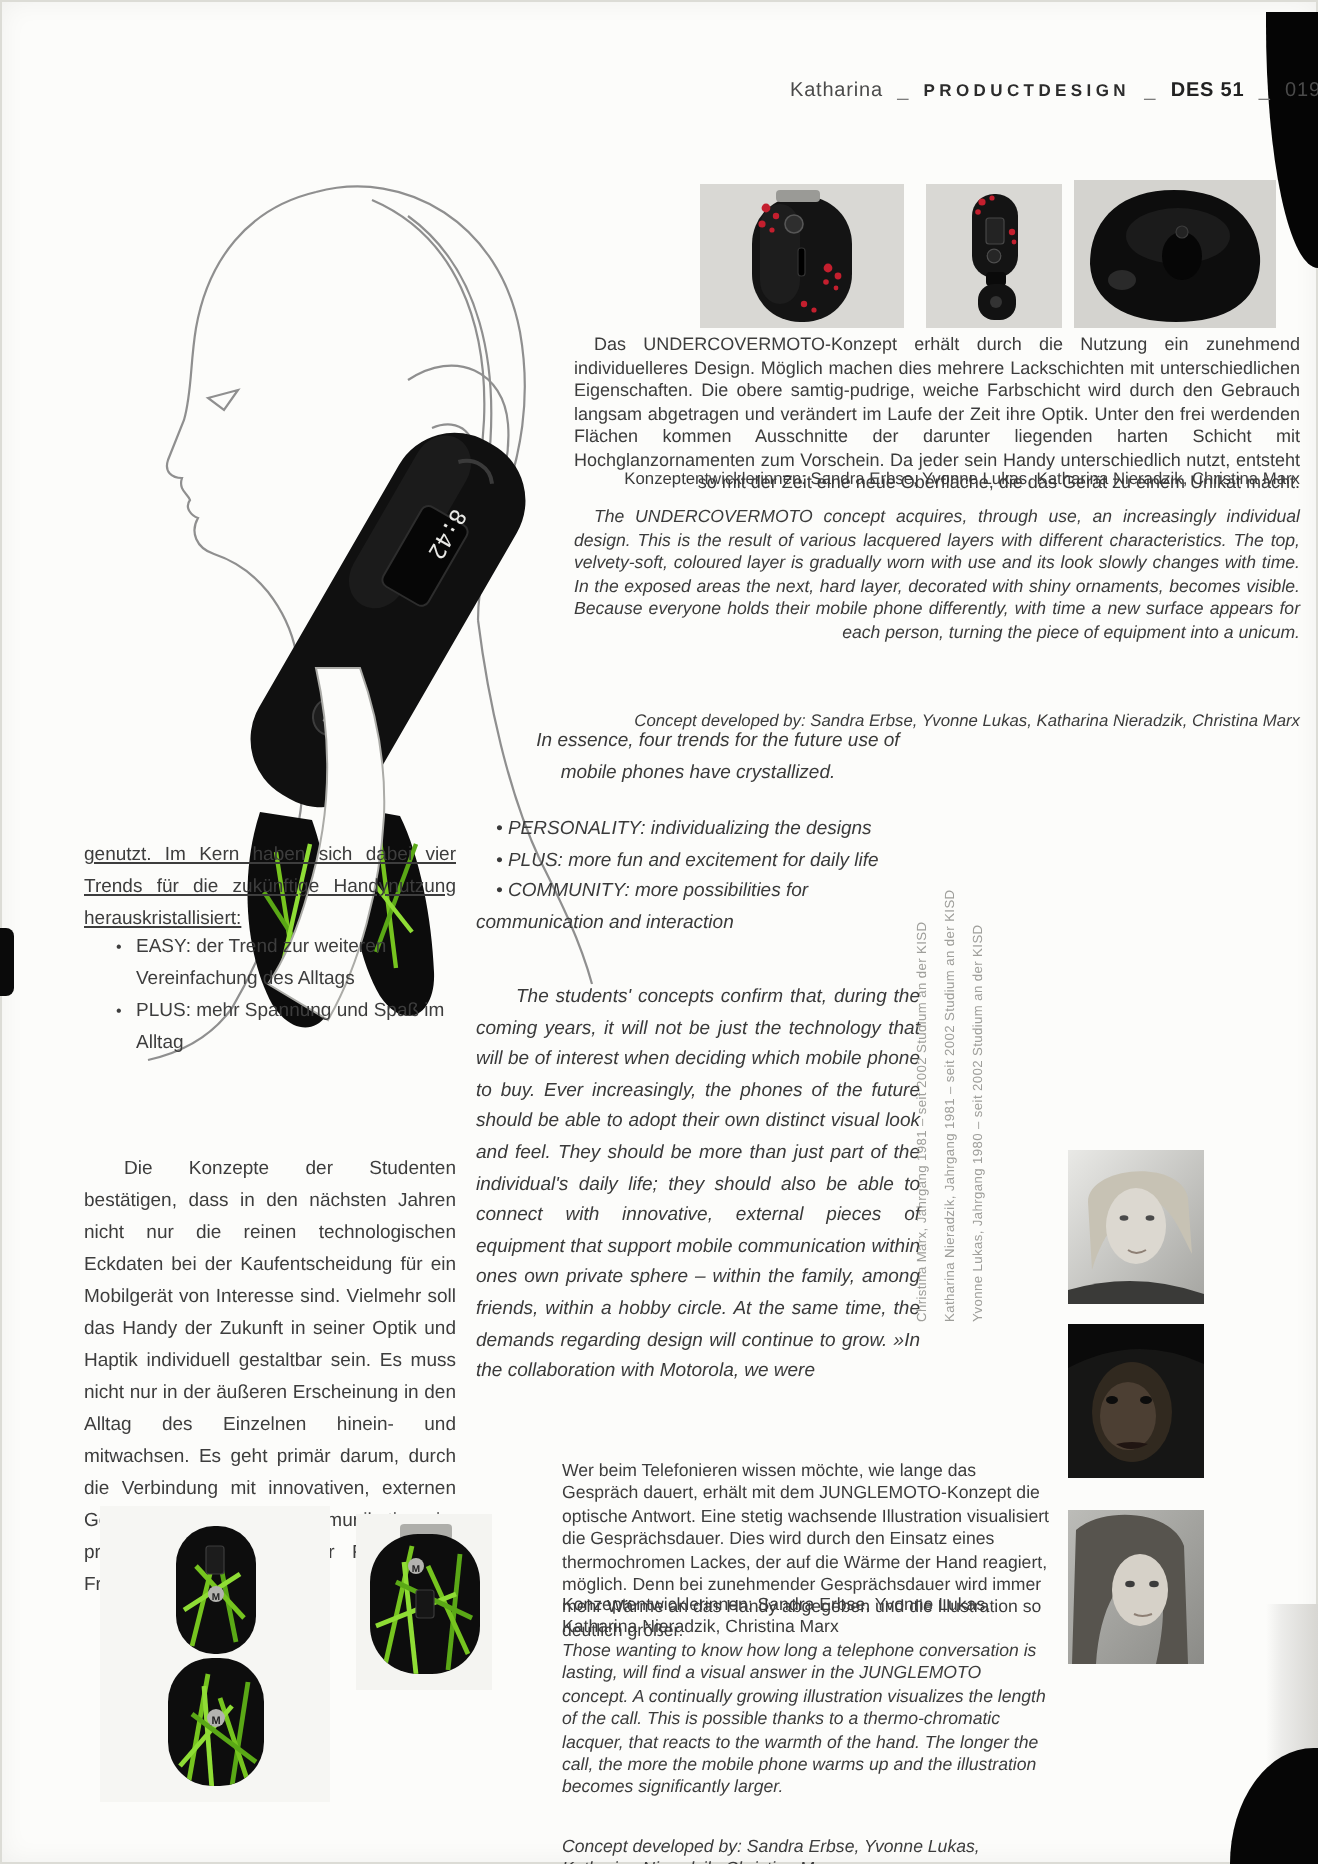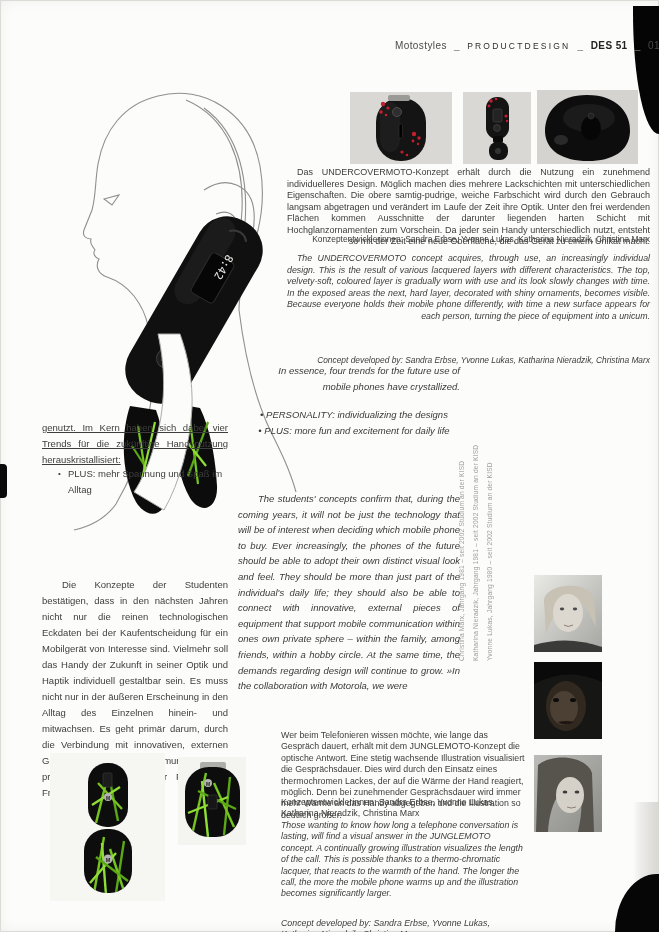--- a/index.html
+++ b/index.html
@@ -12,63 +12,63 @@
   .abs{position:absolute;}
   
   .curl-tr{top:6px;right:0;width:26px;height:128px;background:#050505;border-bottom-left-radius:100% 95%;}
   .curl-br{bottom:0;right:0;width:44px;height:58px;background:#060606;border-top-left-radius:95% 100%;}
   .edge-br{bottom:0;right:0;width:26px;height:130px;background:linear-gradient(to left,#d7d6d2,#ececea 70%,rgba(236,236,234,0));}
   .edge-l{left:0;top:464px;width:7px;height:34px;background:#0a0a0a;border-radius:0 4px 4px 0;}
 
   
   .header{top:40px;left:395px;width:247px;text-align:right;font-size:10px;letter-spacing:.4px;color:#4a4a4a;white-space:nowrap;}
   .header .sep{color:#7a7a7a;padding:0 4px;}
-  .header .sect{font-weight:normal;letter-spacing:2.2px;font-size:8.5px;color:#2c2c2c;}
+  .header .sect{font-weight:bold;letter-spacing:2.2px;font-size:8.5px;color:#2c2c2c;}
   .header .issue{font-weight:bold;color:#222;}
 
   
   .ph{background:#d9d8d4;}
   .ph svg{display:block;}
 
   
   .t{font-size:9px;line-height:11.5px;text-align:justify;text-align-last:right;color:#3c3c3c;}
   .t-indent{text-indent:10px;}
   .it{font-style:italic;}
   .credit{font-size:8.4px;line-height:10.5px;text-align:right;color:#3c3c3c;}
   .credit-b{font-weight:normal;margin-top:40px;}
 
   .colL{font-size:9.5px;line-height:16px;text-align:justify;color:#3d3d3d;}
   .colC{font-size:9.5px;line-height:15.6px;text-align:justify;font-style:italic;color:#3a3a3a;}
-  .lead-ind{text-indent:20px;text-align:right;}
+  .lead-ind{text-indent:20px;text-align:center;}
   .p-ind{text-indent:20px;}
 
   .gbullets{margin-left:16px;}
   .gbullet{position:relative;padding-left:10px;text-align:left;}
   .gbullet::before{content:"•";position:absolute;left:0;top:0;font-size:8px;}
-  .cbullet{text-indent:10px;text-align:center;}
+  .cbullet{text-indent:10px;text-align:left;}
   .cbullet::before{content:"• ";}
 
   .bt{font-size:8.8px;line-height:11.4px;text-align:left;color:#3c3c3c;}
   .bt-credit{font-size:8.8px;line-height:11.4px;text-align:left;}
 
   .vcreds{display:flex;flex-direction:row;gap:7px;height:225px;}
   .vcred{writing-mode:vertical-rl;transform:rotate(180deg);font-size:6.6px;letter-spacing:.2px;color:#9e9e9a;white-space:nowrap;}
 </style>
 </head>
 <body>
 
 <div class="page">
 
   <div class="abs curl-tr"></div>
   <div class="abs edge-br"></div>
   <div class="abs curl-br"></div>
   <div class="abs edge-l"></div>
 
   <div class="abs header">
-    <span>Motostyles</span>
+    <span>Katharina</span>
     <span class="sep">_</span>
     <span class="sect">PRODUCTDESIGN</span>
     <span class="sep">_</span>
     <span class="issue">DES 51</span>
     <span class="sep">_</span>
     <span>019</span>
   </div>
 
   <div class="abs" style="left:8px;top:78px;width:300px;height:460px;">
     <svg width="300" height="460" viewBox="0 0 300 460">
@@ -161,25 +161,27 @@
 
   <div class="abs t t-indent" style="left:287px;top:167px;width:363px;">Das UNDERCOVERMOTO-Konzept erhält durch die Nutzung ein zunehmend individuelleres Design. Möglich machen dies mehrere Lackschichten mit unterschiedlichen Eigenschaften. Die obere samtig-pudrige, weiche Farbschicht wird durch den Gebrauch langsam abgetragen und verändert im Laufe der Zeit ihre Optik. Unter den frei werdenden Flächen kommen Ausschnitte der darunter liegenden harten Schicht mit Hochglanzornamenten zum Vorschein. Da jeder sein Handy unterschiedlich nutzt, entsteht so mit der Zeit eine neue Oberfläche, die das Gerät zu einem Unikat macht.</div>
   <div class="abs credit" style="left:287px;top:234px;width:363px;">Konzeptentwicklerinnen: Sandra Erbse, Yvonne Lukas, Katharina Nieradzik, Christina Marx</div>
   <div class="abs t t-indent it" style="left:287px;top:253px;width:363px;font-size:8.8px;">The UNDERCOVERMOTO concept acquires, through use, an increasingly individual design. This is the result of various lacquered layers with different characteristics. The top, velvety-soft, coloured layer is gradually worn with use and its look slowly changes with time. In the exposed areas the next, hard layer, decorated with shiny ornaments, becomes visible. Because everyone holds their mobile phone differently, with time a new surface appears for each person, turning the piece of equipment into a unicum.</div>
   <div class="abs credit it credit-b" style="left:287px;top:315px;width:363px;">Concept developed by: Sandra Erbse, Yvonne Lukas, Katharina Nieradzik, Christina Marx</div>
 
   <div class="abs colC lead-ind" style="left:238px;top:363px;width:222px;">In essence, four trends for the future use of mobile phones have crystallized.</div>
   <div class="abs" style="left:238px;top:407px;width:222px;">
     <div class="colC cbullet">PERSONALITY: individualizing the designs</div>
     <div class="colC cbullet">PLUS: more fun and excitement for daily life</div>
+    <div class="colC cbullet">COMMUNITY: more possibilities for communication and interaction</div>
   </div>
   <div class="abs colC p-ind" style="left:238px;top:491px;width:222px;">The students' concepts confirm that, during the coming years, it will not be just the technology that will be of interest when deciding which mobile phone to buy. Ever increasingly, the phones of the future should be able to adopt their own distinct visual look and feel. They should be more than just part of the individual's daily life; they should also be able to connect with innovative, external pieces of equipment that support mobile communication within ones own private sphere – within the family, among friends, within a hobby circle. At the same time, the demands regarding design will continue to grow. »In the collaboration with Motorola, we were</div>
 
   <div class="abs colL" style="left:42px;top:420px;width:186px;text-decoration:underline;">genutzt. Im Kern haben sich dabei vier Trends für die zukünftige Handynutzung herauskristallisiert:</div>
   <div class="abs gbullets" style="left:42px;top:466px;width:178px;">
+    <div class="colL gbullet">EASY: der Trend zur weiteren Vereinfachung des Alltags</div>
     <div class="colL gbullet">PLUS: mehr Spannung und Spaß im Alltag</div>
   </div>
   <div class="abs colL p-ind" style="left:42px;top:577px;width:186px;">Die Konzepte der Studenten bestätigen, dass in den nächsten Jahren nicht nur die reinen technologischen Eckdaten bei der Kaufentscheidung für ein Mobilgerät von Interesse sind. Vielmehr soll das Handy der Zukunft in seiner Optik und Haptik individuell gestaltbar sein. Es muss nicht nur in der äußeren Erscheinung in den Alltag des Einzelnen hinein- und mitwachsen. Es geht primär darum, durch die Verbindung mit innovativen, externen Geräten die mobile Kommunikation im privaten Umfeld – in der Familie, im Freundeskreis oder</div>
 
   <div class="abs vcreds" style="left:458px;top:436px;">
     <div class="vcred">Christina Marx, Jahrgang 1981 – seit 2002 Studium an der KISD</div>
     <div class="vcred">Katharina Nieradzik, Jahrgang 1981 – seit 2002 Studium an der KISD</div>
     <div class="vcred">Yvonne Lukas, Jahrgang 1980 – seit 2002 Studium an der KISD</div>
   </div>
 

